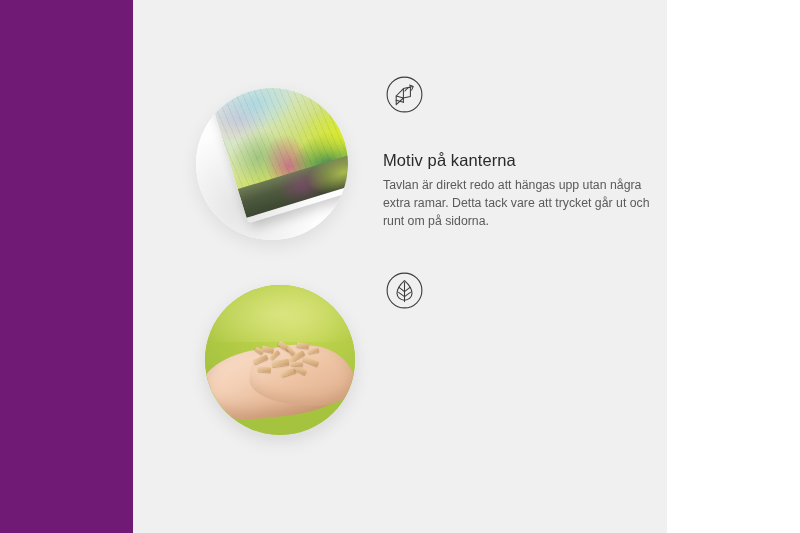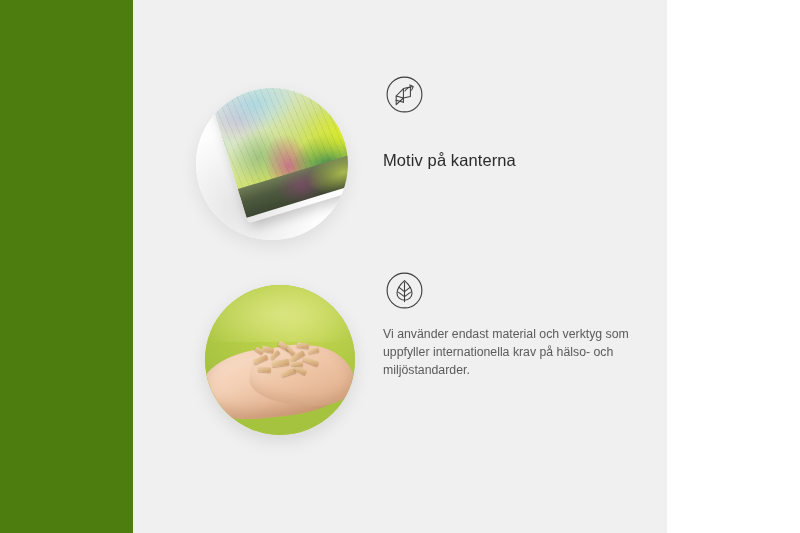--- a/index.html
+++ b/index.html
@@ -10,21 +10,21 @@
   body {
     font-family: "Liberation Sans", sans-serif;
     -webkit-font-smoothing: antialiased;
   }
 
   .screen {
     position: relative;
     width: 644px;
     height: 533px;
     overflow: hidden;
-    background: #4d7c0f;
+    background: #701a75;
     padding-left: 23px;
   }
 
   
   .panel {
     position: absolute;
     left: 133px;
     top: 0;
     width: 534px;
     height: 533px;
@@ -238,20 +238,21 @@
           <path d="M10.2 24.3 L17.4 26.3" stroke="#3c3c3c" stroke-width="1.05" stroke-linecap="round"></path>
           <path d="M17.4 12.6 L24.4 10.9 L24.4 20.4 L17.4 22.0" stroke="#3c3c3c" stroke-width="1.05" stroke-linejoin="round" fill="none"></path>
           <path d="M17.4 22.0 L17.4 26.3" stroke="#3c3c3c" stroke-width="1.05" stroke-linecap="round"></path>
           <path d="M18.9 15.0 C21.4 11.6, 24.0 10.4, 26.6 10.7" stroke="#3c3c3c" stroke-width="1.05" stroke-linecap="round" fill="none"></path>
           <path d="M23.6 9.1 L27.2 10.6 L25.6 14.1" stroke="#3c3c3c" stroke-width="1.05" stroke-linecap="round" stroke-linejoin="round" fill="none"></path>
         </svg>
       </div>
 
       <div class="copy copy-1">
         <h3 class="feature-title">Motiv på kanterna</h3>
+        <p class="feature-body">Tavlan är direkt redo att hängas upp utan några extra ramar. Detta tack vare att trycket går ut och runt om på sidorna.</p>
       </div>
 
     </div>
 
     <div class="feature feature-2">
 
       <div class="thumb thumb-2">
         <div class="eco-stage">
           <div class="eco-blur-top"></div>
           <div class="eco-hands"></div>
@@ -283,19 +284,18 @@
                    C14.4 28.2, 11.0 25.2, 11.0 21.3 C11.0 17.8, 13.1 13.4, 18.5 8.6 Z" stroke="#3c3c3c" stroke-width="1.1" stroke-linejoin="round" fill="none"></path>
           <path d="M18.5 10.6 L18.5 29.6" stroke="#3c3c3c" stroke-width="1.05" stroke-linecap="round"></path>
           <path d="M18.5 19.6 L13.0 15.3" stroke="#3c3c3c" stroke-width="1.05" stroke-linecap="round"></path>
           <path d="M18.5 19.6 L24.0 15.3" stroke="#3c3c3c" stroke-width="1.05" stroke-linecap="round"></path>
           <path d="M18.5 24.6 L12.6 20.4" stroke="#3c3c3c" stroke-width="1.05" stroke-linecap="round"></path>
           <path d="M18.5 24.6 L24.4 20.4" stroke="#3c3c3c" stroke-width="1.05" stroke-linecap="round"></path>
         </svg>
       </div>
 
       <div class="copy copy-2">
-        <p class="feature-body">Vi använder endast material och verktyg som uppfyller internationella krav på hälso- och miljöstandarder.</p>
       </div>
 
     </div>
 
   </div>
 </div>
 
 </body></html>

